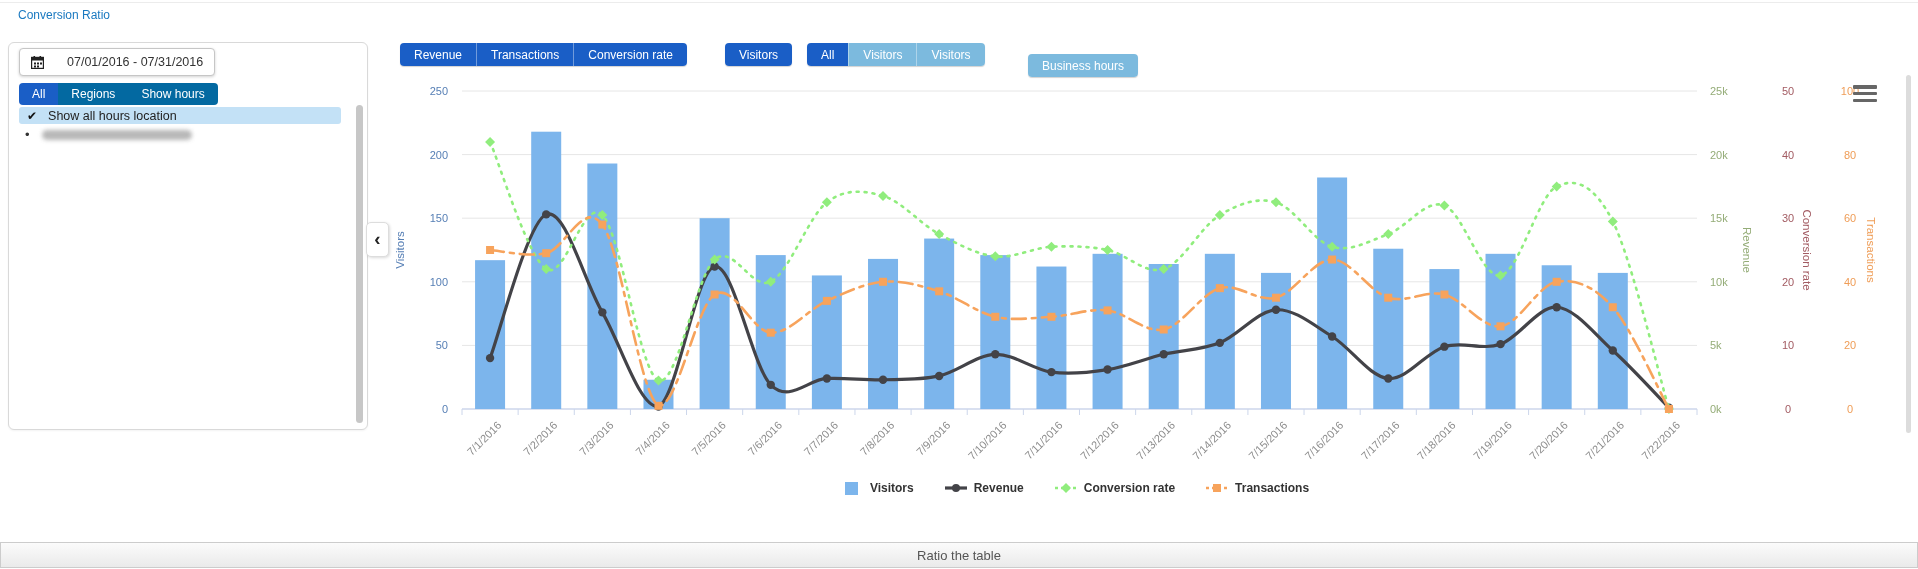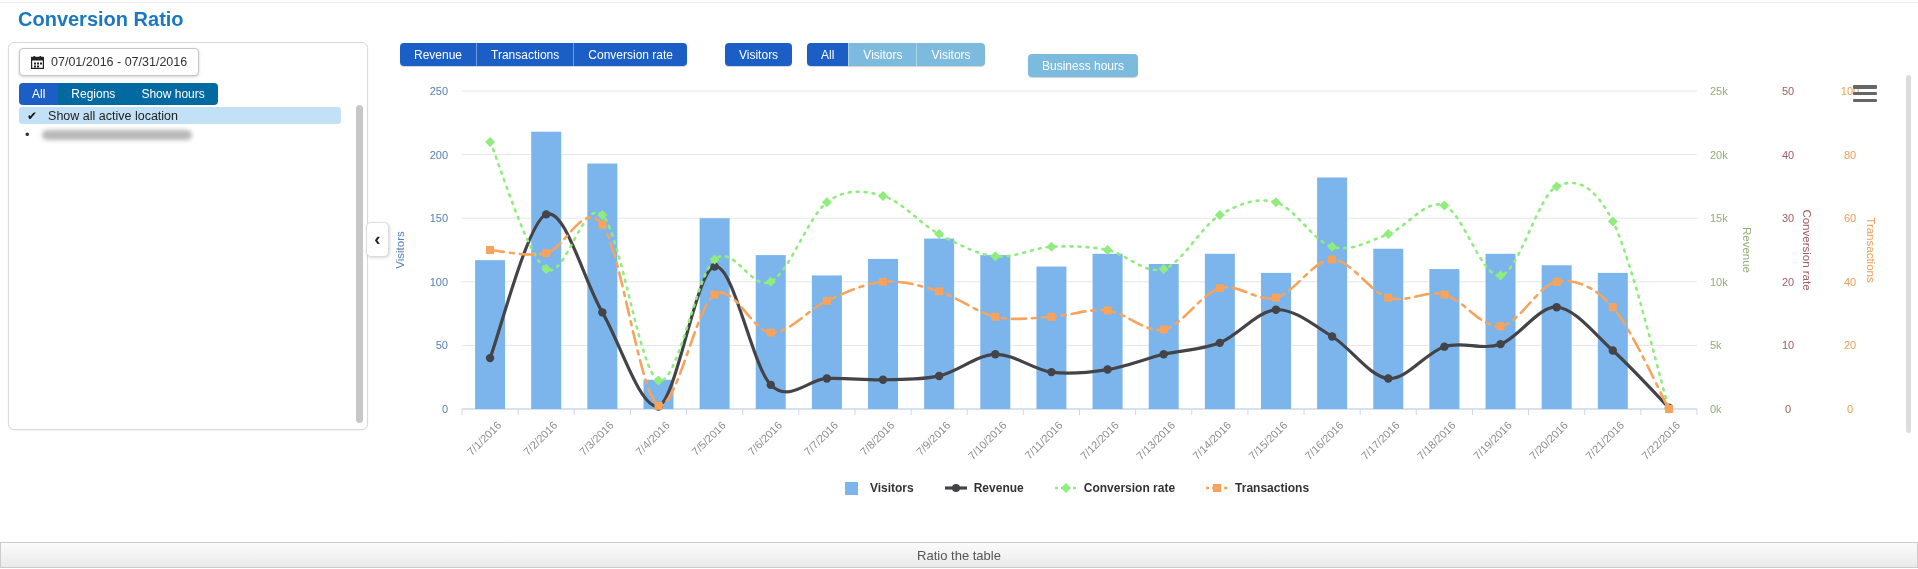--- a/index.html
+++ b/index.html
@@ -1,24 +1,24 @@
 <!DOCTYPE html>
 <html><head>
 <meta charset="utf-8">
 <style>
   html,body{margin:0;padding:0}
   body{width:1918px;height:569px;position:relative;background:#fff;overflow:hidden;
        font-family:"Liberation Sans",sans-serif;color:#333}
   .topline{position:absolute;left:0;top:2px;width:100%;height:1px;background:#ececec}
-  .page-title{position:absolute;left:18px;top:8px;font-size:20px;font-weight:bold;color:#1a79c0}
+  .page-title{position:absolute;left:18px;top:8px;font-size:12px;font-weight:normal;color:#1a79c0}
 
   
   .sidebar{position:absolute;left:8px;top:42px;width:358px;height:386px;background:#fff;
            border:1px solid #d9d9d9;border-radius:6px;box-shadow:0 1px 2px rgba(0,0,0,.05)}
-  .datebox{position:absolute;left:10px;top:5px;height:26px;display:flex;align-items:center;gap:7px;
+  .datebox{position:absolute;left:10px;top:5px;height:26px;display:flex;align-items:center;gap:23px;
            padding:0 11px;background:#fff;border:1px solid #c6c6c6;border-radius:4px;
            box-shadow:0 1px 3px rgba(0,0,0,.18);font-size:12.5px;color:#333;cursor:pointer}
   .side-tabs{position:absolute;left:10px;top:40px;display:flex;height:22px;border-radius:4px;overflow:hidden}
   .side-tab{display:flex;align-items:center;padding:0 13px;background:#0369a1;color:#fff;font-size:12px;cursor:pointer}
   .side-tab.active{background:#1a5ec6}
   .sel-row{position:absolute;left:10px;top:64px;width:306px;height:17px;background:#c3e1f6;border-radius:3px;
            display:flex;align-items:center;gap:11px;padding:0 8px;font-size:12.5px;color:#222;cursor:pointer}
   .check{font-size:12px;color:#111}
   .bullet-row{position:absolute;left:16px;top:84px;display:flex;align-items:center;gap:12px;cursor:pointer}
   .bullet{color:#333;font-size:13px}
@@ -75,21 +75,21 @@
     </svg>
     <span>07/01/2016 - 07/31/2016</span>
   </div>
   <div class="side-tabs">
     <div class="side-tab active">All</div>
     <div class="side-tab">Regions</div>
     <div class="side-tab">Show hours</div>
   </div>
   <div class="sel-row">
     <span class="check">✔</span>
-    <span>Show all active location</span>
+    <span>Show all hours location</span>
   </div>
   <div class="bullet-row">
     <span class="bullet">•</span>
     <span class="blur-blob"></span>
   </div>
   <div class="side-scroll"></div>
 </div>
 <div class="collapse-btn">
   <span>‹</span>
 </div>

